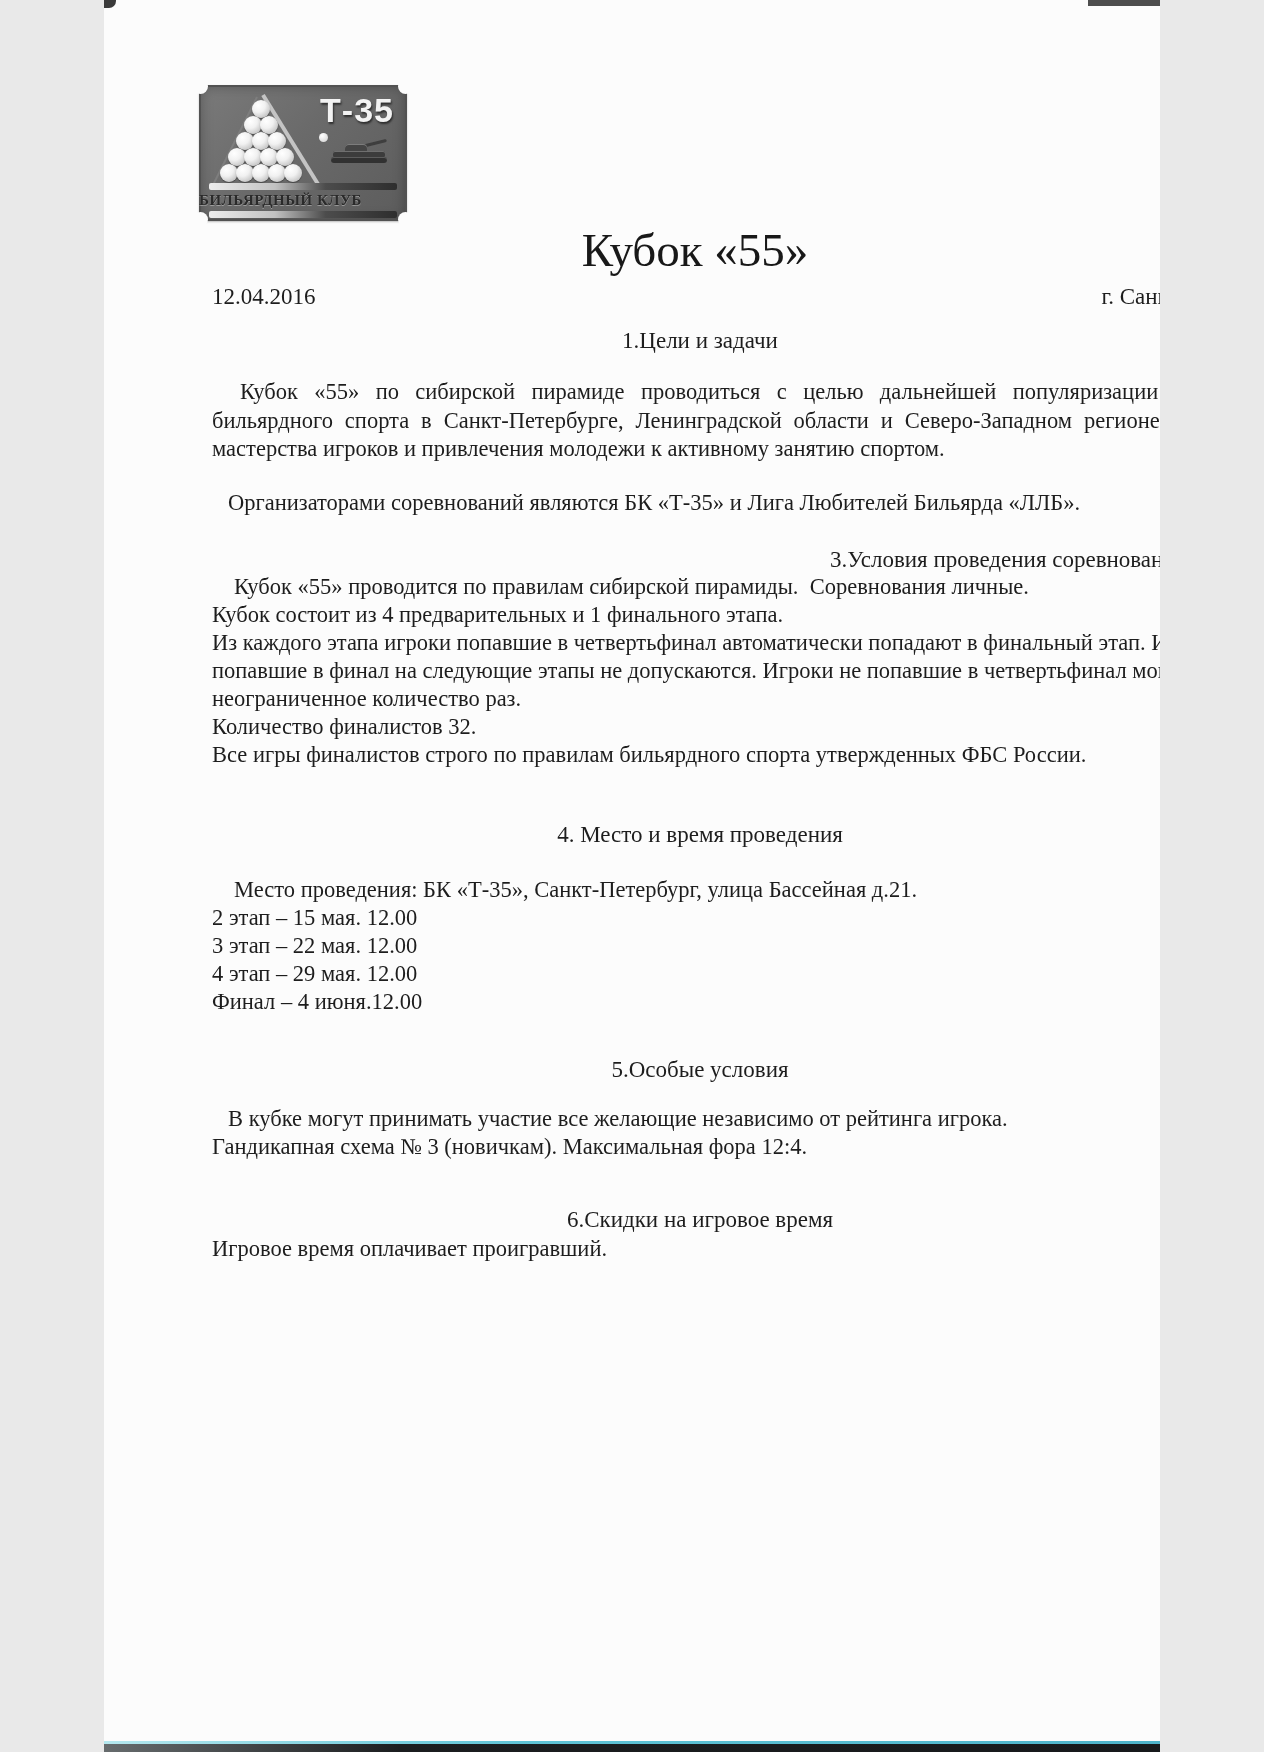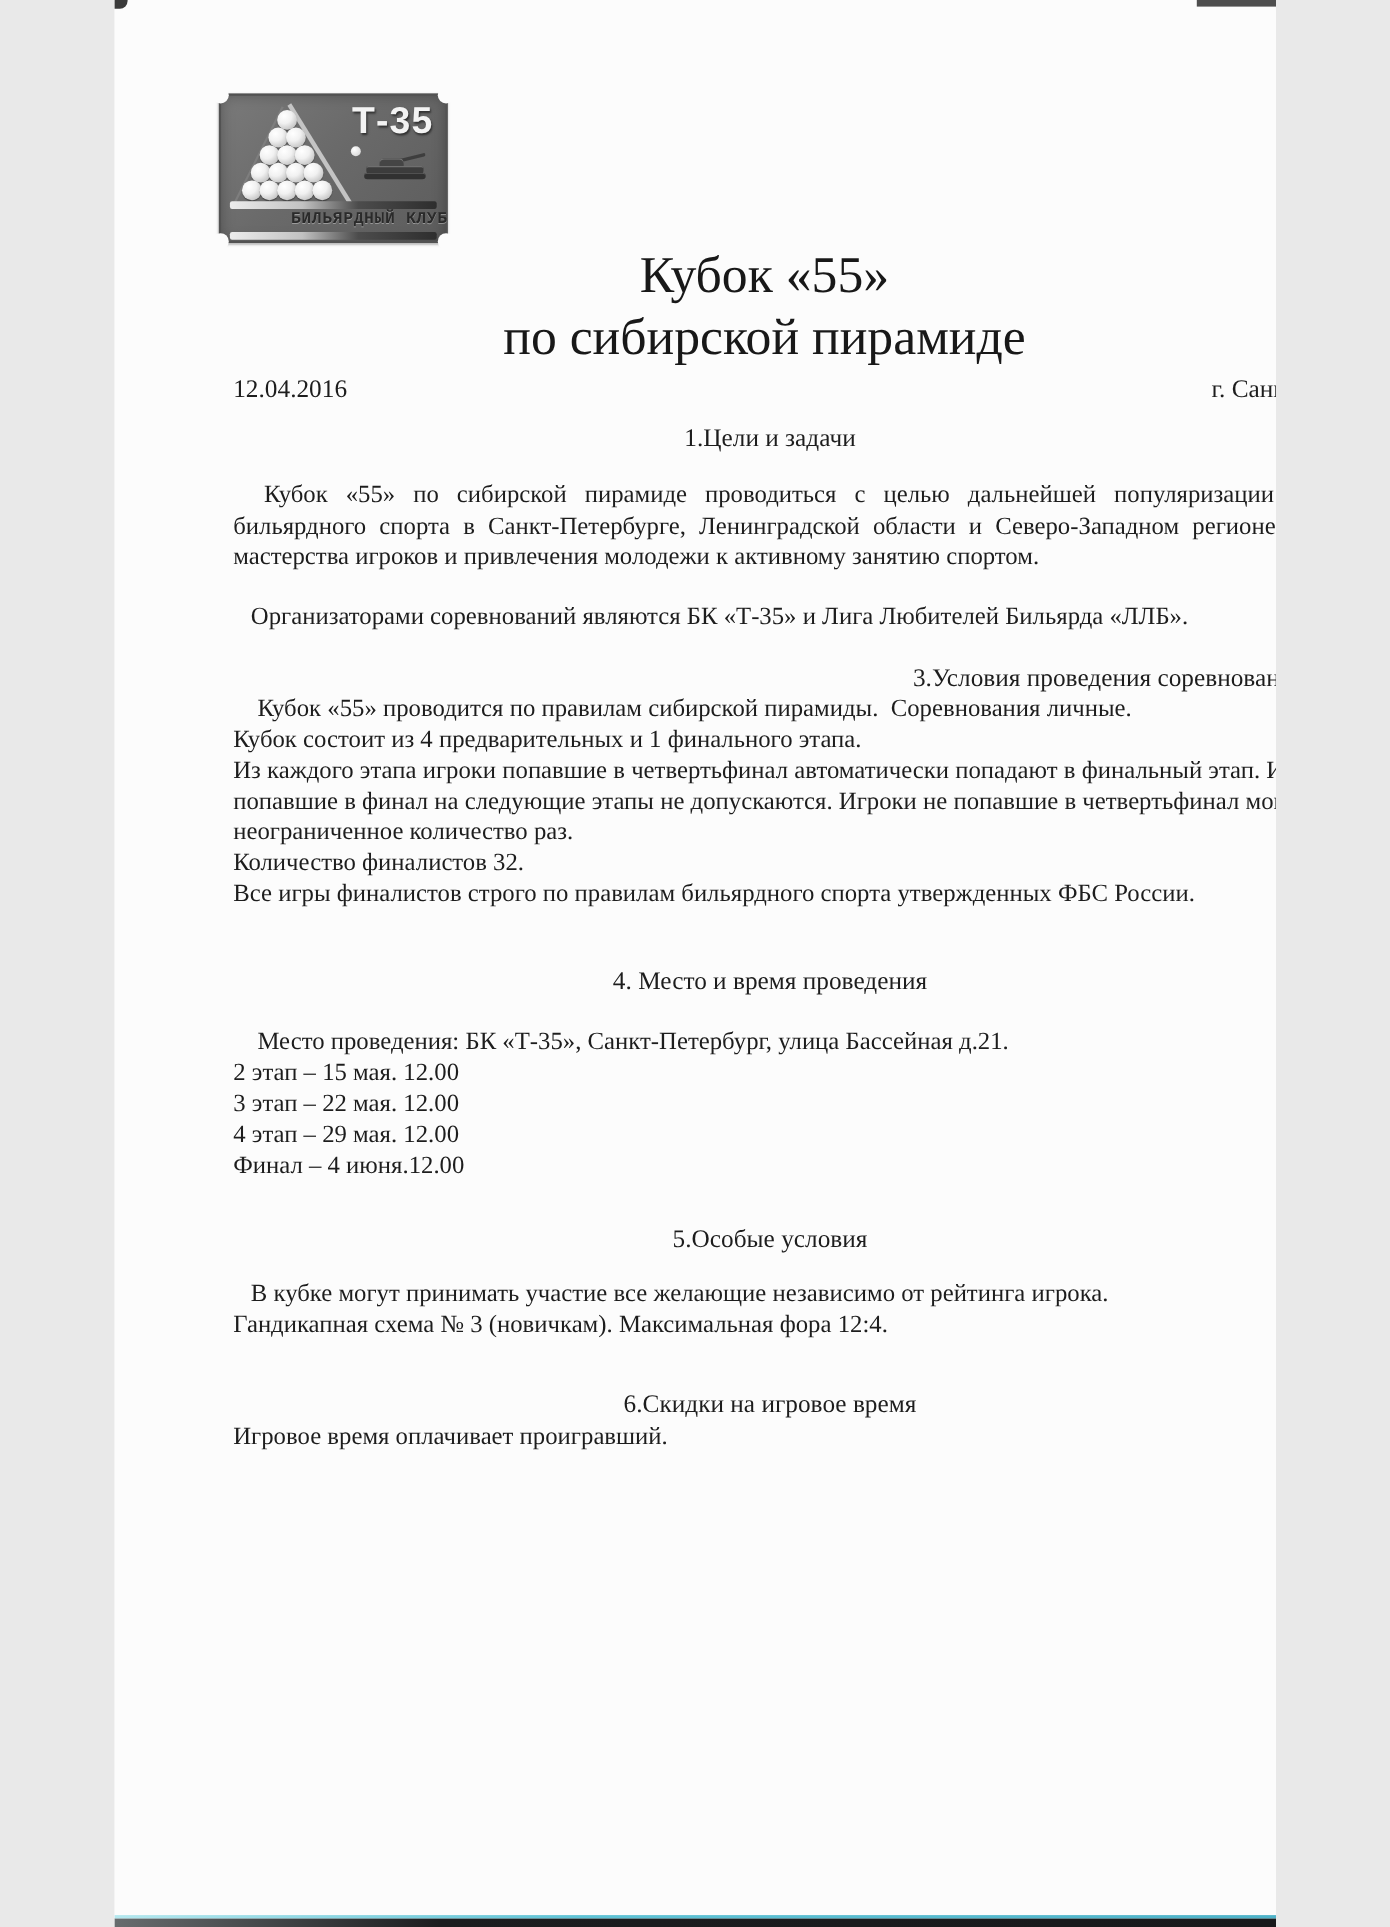--- a/index.html
+++ b/index.html
@@ -40,22 +40,22 @@
   .tank .turret { position:absolute; left:14px; top:5px; width:22px; height:8px;
     background:#454545; border-radius:4px 4px 0 0; box-shadow:inset 0 1px 0 #7d7d7d; }
   .tank .hull { position:absolute; left:2px; top:12px; width:52px; height:7px;
     background:#3c3c3c; border-radius:2px 2px 3px 3px; box-shadow:inset 0 1px 0 #6f6f6f; }
   .tank .tracks { position:absolute; left:0; top:18px; width:56px; height:6px;
     background:#313131; border-radius:3px; box-shadow:inset 0 1px 0 #5c5c5c; }
   .bar { position:absolute; left:10px; right:10px; height:7px; border-radius:2px;
     background:linear-gradient(to right,#ececec 0%,#c2c2c2 35%,#4c4c4c 62%,#2e2e2e 100%); }
   .bar1 { top:98px; } .bar2 { top:126px; }
   .logo-caption {
-    position:absolute; left:0; right:0; top:105px; text-align:right;
-    font-family:Liberation Mono, monospace; font-weight:700; font-size:15px;
+    position:absolute; left:0; right:0; top:105px; text-align:left;
+    font-family:Liberation Serif, serif; font-weight:700; font-size:15px;
     letter-spacing:.5px; color:#2a2a2a; text-shadow:0 1px 0 rgba(255,255,255,.35);
     line-height:20px;
   }
   
   .content { position:absolute; left:108px; top:0; width:1076px; }
   p { margin:0; }
   .title { margin-top:222px; padding-right:110px; text-align:center;
     font-size:47px; line-height:57px; color:#181818; }
   .byline { margin-top:4px; display:flex; justify-content:space-between;
     font-size:23px; line-height:27px; }
@@ -138,21 +138,20 @@
     <div class="bar bar2"></div>
     <span class="notch n-tl"></span>
       <span class="notch n-tr"></span>
     <span class="notch n-bl"></span>
       <span class="notch n-br"></span>
   </div>
 
   <div class="content">
     <div class="title">
       <div>Кубок «55»</div>
-      <div>по сибирской пирамиде</div>
     </div>
 
     <div class="byline">
       <span>12.04.2016</span>
       <span>г. Санкт-Петербург</span>
     </div>
 
     <div class="heading h1">1.Цели и задачи</div>
     <p class="para justify ind28 mt-p1">Кубок «55» по сибирской пирамиде проводиться с целью дальнейшей популяризации и развития бильярдного спорта в Санкт-Петербурге, Ленинградской области и Северо-Западном регионе, повышения мастерства игроков и привлечения молодежи к активному занятию спортом.</p>
 

